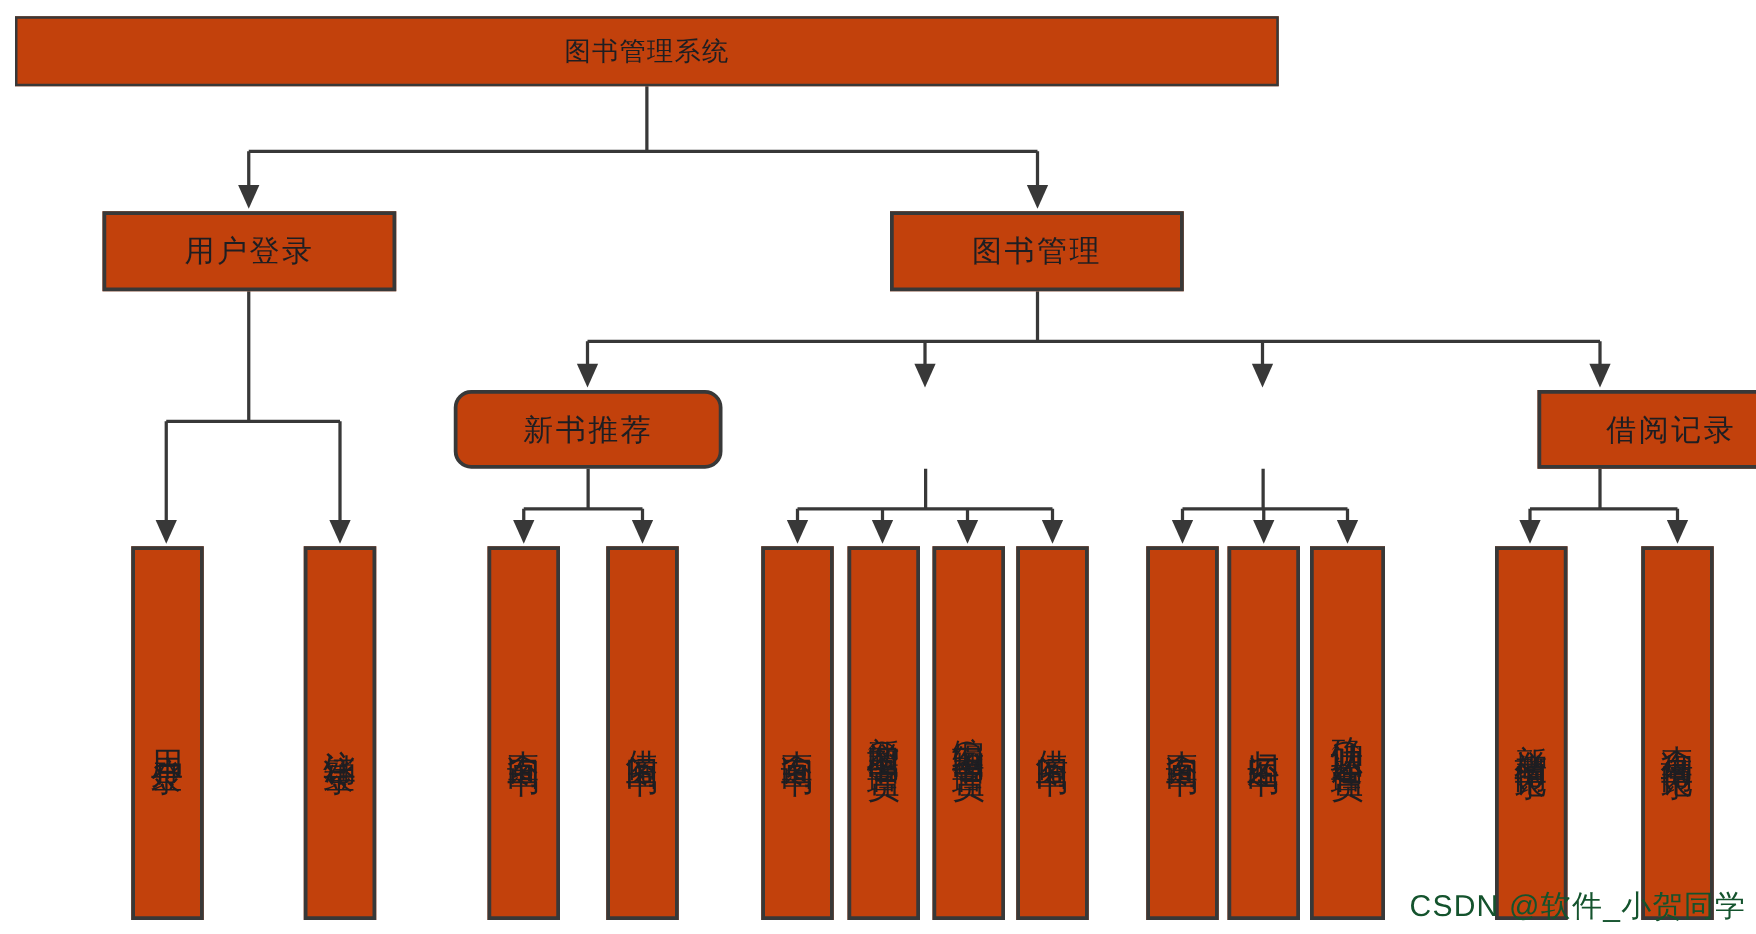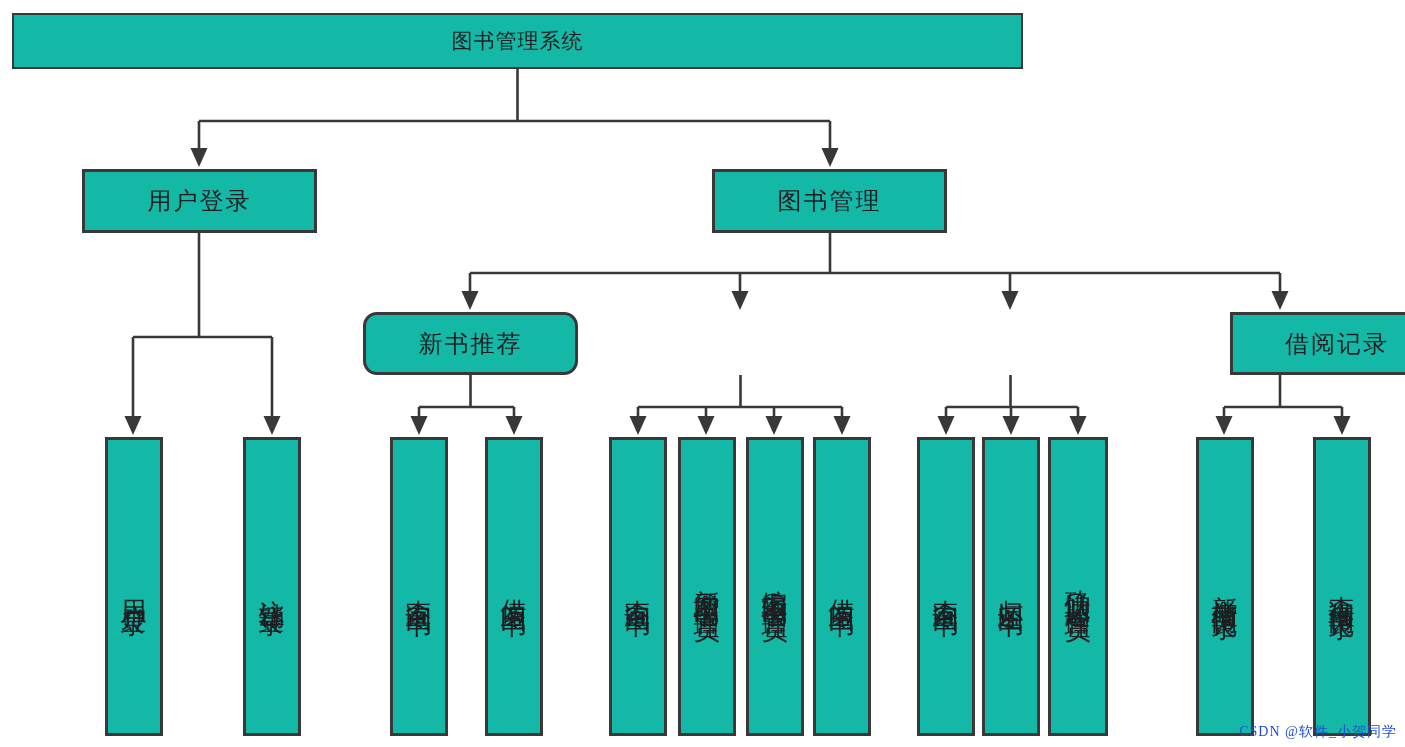--- a/index.html
+++ b/index.html
@@ -3,36 +3,36 @@
 <meta charset="utf-8">
 <style>
   html,body{margin:0;padding:0;background:#fff;}
   .canvas{
     position:relative;width:1405px;height:747px;background:#ffffff;
     font-family:"Liberation Sans","DejaVu Sans",sans-serif;
     color:#1e1e22;overflow:hidden;
   }
   svg.wires{position:absolute;left:0;top:0;width:1405px;height:747px;pointer-events:none;}
   .node{
-    position:absolute;box-sizing:border-box;background:#14b8a6;
+    position:absolute;box-sizing:border-box;background:#c2410c;
     border:3px solid #383838;display:flex;align-items:center;justify-content:center;
   }
   .root{left:12px;top:13px;width:1011px;height:56px;border-width:2px;font-size:21px;letter-spacing:1px;}
   .lvl2{top:169px;width:235px;height:64px;font-size:24px;letter-spacing:2px;}
   .mod{top:312px;height:63px;font-size:24px;letter-spacing:2px;}
   .vbox{
     top:437px;width:58px;height:299px;font-size:26px;
   }
   .vbox span{
     writing-mode:vertical-rl;text-orientation:mixed;
     letter-spacing:4px;line-height:1;display:block;
   }
   .watermark{
-    position:absolute;right:8px;bottom:6px;font-size:14px;
-    color:#1d4ed8;letter-spacing:1px;white-space:nowrap;font-family:Liberation Serif, serif;
+    position:absolute;right:8px;bottom:6px;font-size:24px;
+    color:#14532d;letter-spacing:1px;white-space:nowrap;
   }
 </style>
 </head>
 <body>
 
 <div class="canvas">
 
   <svg class="wires" viewBox="0 0 1405 747" aria-hidden="true">
     <defs>
       <g id="arw">

